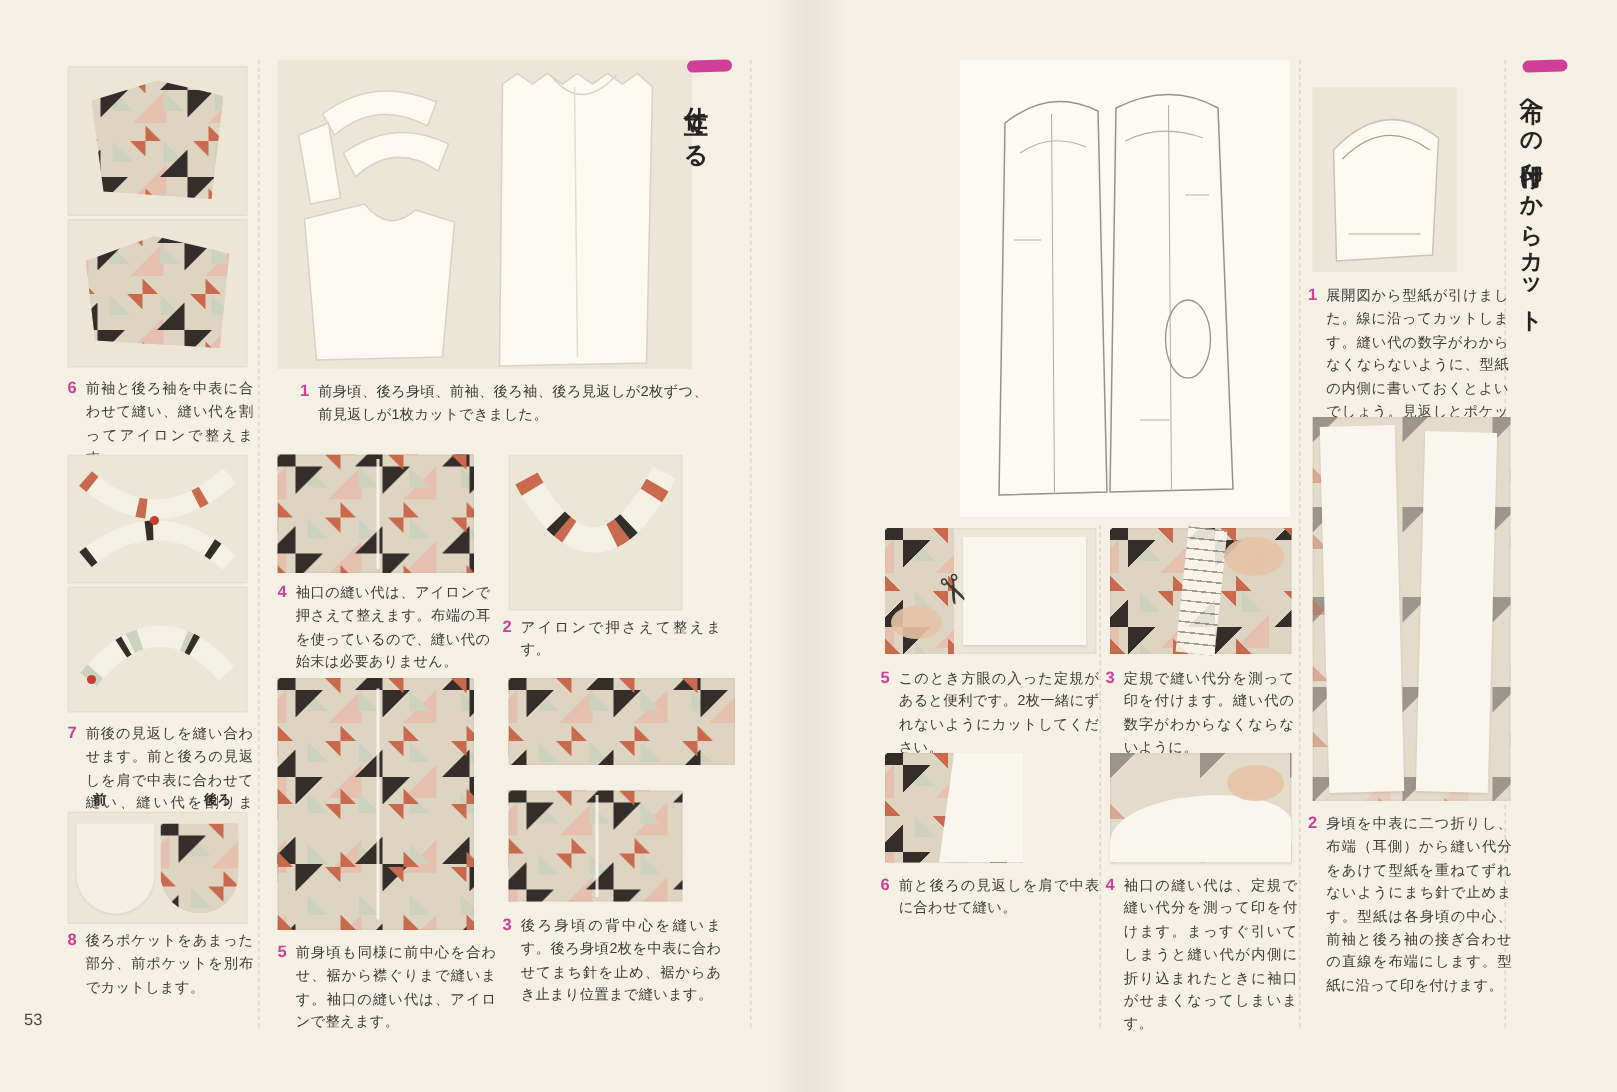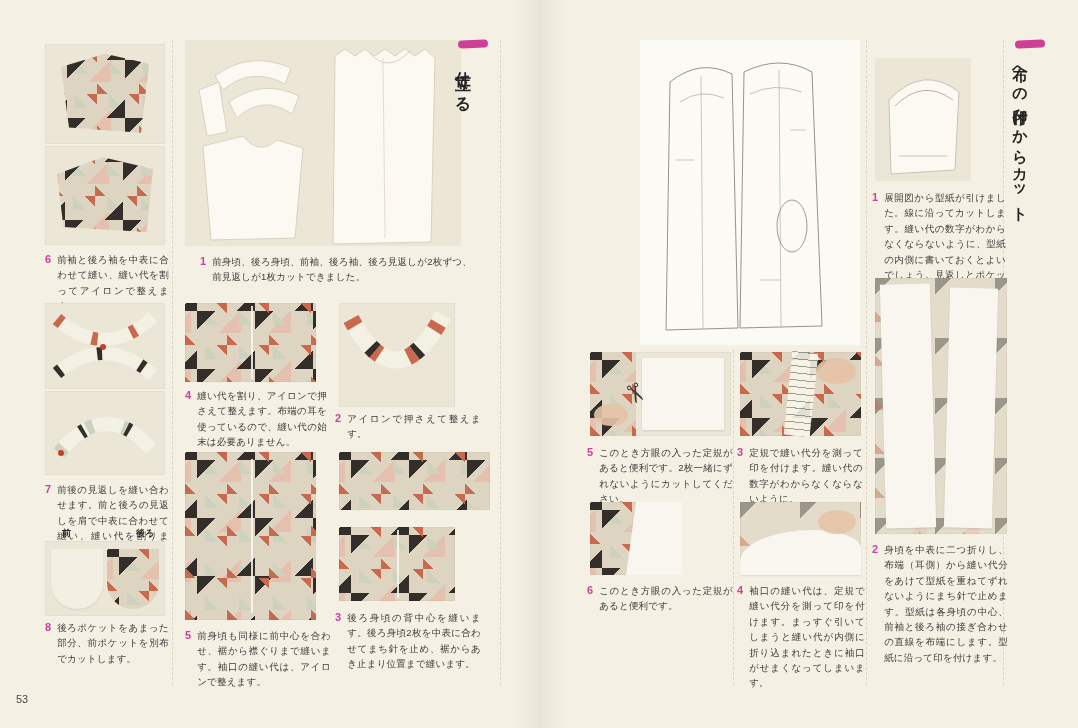--- a/index.html
+++ b/index.html
@@ -115,21 +115,21 @@
       <span class="step-num">1</span>
       <p class="step-text">前身頃、後ろ身頃、前袖、後ろ袖、後ろ見返しが2枚ずつ、前見返しが1枚カットできました。</p>
     </div>
 
     <div class="photo fabric" style="left:185px;top:303px;width:131px;height:79px;">
       <div class="seamline"></div>
     </div>
 
     <div class="step" style="left:185px;top:388px;width:142px;">
       <span class="step-num">4</span>
-      <p class="step-text">縫い代を割り、アイロンで押さえて整えます。布端の耳を使っているので、縫い代の始末は必要ありません。</p>
+      <p class="step-text">袖口の縫い代は、アイロンで押さえて整えます。布端の耳を使っているので、縫い代の始末は必要ありません。</p>
     </div>
 
     <div class="photo" style="left:339px;top:303px;width:116px;height:104px;">
       <svg width="116" height="104" viewBox="0 0 116 104">
         <path d="M12 16 Q58 100 104 12" fill="none" stroke="#f3f0e4" stroke-width="17"></path>
         <path d="M12 16 Q58 100 104 12" fill="none" stroke="#c96a4e" stroke-width="17" stroke-dasharray="8 30"></path>
         <path d="M12 16 Q58 100 104 12" fill="none" stroke="#332e2a" stroke-width="17" stroke-dasharray="6 44" stroke-dashoffset="16"></path>
       </svg>
     </div>
 
@@ -153,21 +153,21 @@
     </div>
 
     <div class="step" style="left:335px;top:610px;width:146px;">
       <span class="step-num">3</span>
       <p class="step-text">後ろ身頃の背中心を縫います。後ろ身頃2枚を中表に合わせてまち針を止め、裾からあき止まり位置まで縫います。</p>
     </div>
 
     <div class="accentbar" style="left:458px;top:40px;"></div>
     <div class="vheader" style="left:452px;top:58px;">仕立てる</div>
 
-    <span class="pagenum" style="left:16px;top:693px;">53</span>
+    <span class="pagenum" style="left:16px;top:674px;">53</span>
   </div>
 
   <div class="vsep" style="left:172px;top:40px;height:645px;"></div>
   <div class="vsep" style="left:500px;top:40px;height:645px;"></div>
   <div class="gutter"></div>
   <div class="vsep" style="left:733px;top:350px;height:335px;"></div>
   <div class="vsep" style="left:866px;top:40px;height:645px;"></div>
   <div class="vsep" style="left:1003px;top:40px;height:645px;"></div>
 
   <div>
@@ -224,21 +224,21 @@
       <div class="paper-piece" style="left:36px;top:0;width:56px;height:73px;clip-path:polygon(18% 0,100% 0,100% 100%,0 100%);"></div>
     </div>
 
     <div class="photo fabric-muted" style="left:740px;top:502px;width:121px;height:73px;">
       <div class="paper-piece" style="left:0;top:28px;width:121px;height:45px;border-radius:60% 40% 0 0/70% 40% 0 0;"></div>
       <div class="hand" style="left:78px;top:8px;width:38px;height:24px;"></div>
     </div>
 
     <div class="step" style="left:587px;top:583px;width:146px;">
       <span class="step-num">6</span>
-      <p class="step-text">このとき方眼の入った定規があると便利です。</p>
+      <p class="step-text">前と後ろの見返しを肩で中表に合わせて縫い。</p>
     </div>
     <div class="step" style="left:737px;top:583px;width:128px;">
       <span class="step-num">4</span>
       <p class="step-text">袖口の縫い代は、定規で縫い代分を測って印を付けます。まっすぐ引いてしまうと縫い代が内側に折り込まれたときに袖口がせまくなってしまいます。</p>
     </div>
 
     <div class="photo fabric-muted" style="left:875px;top:278px;width:132px;height:256px;">
       <div class="paper-piece" style="left:8px;top:6px;width:50px;height:244px;transform:rotate(-1.5deg);"></div>
       <div class="paper-piece" style="left:72px;top:10px;width:48px;height:240px;transform:rotate(1.5deg);"></div>
     </div>

